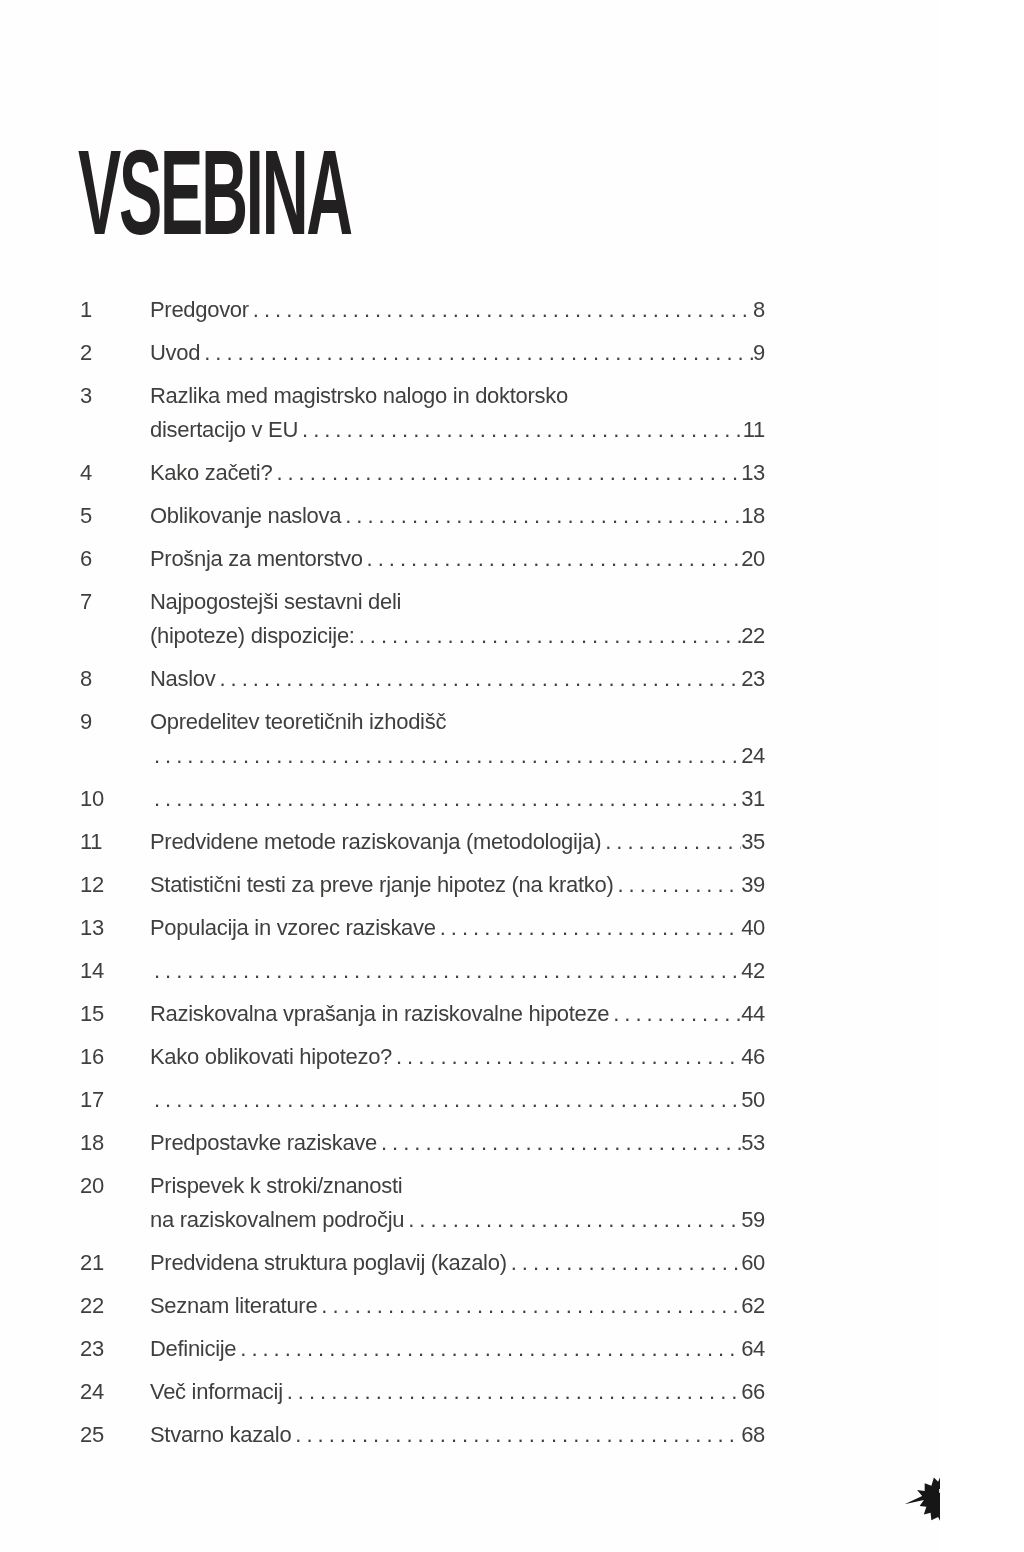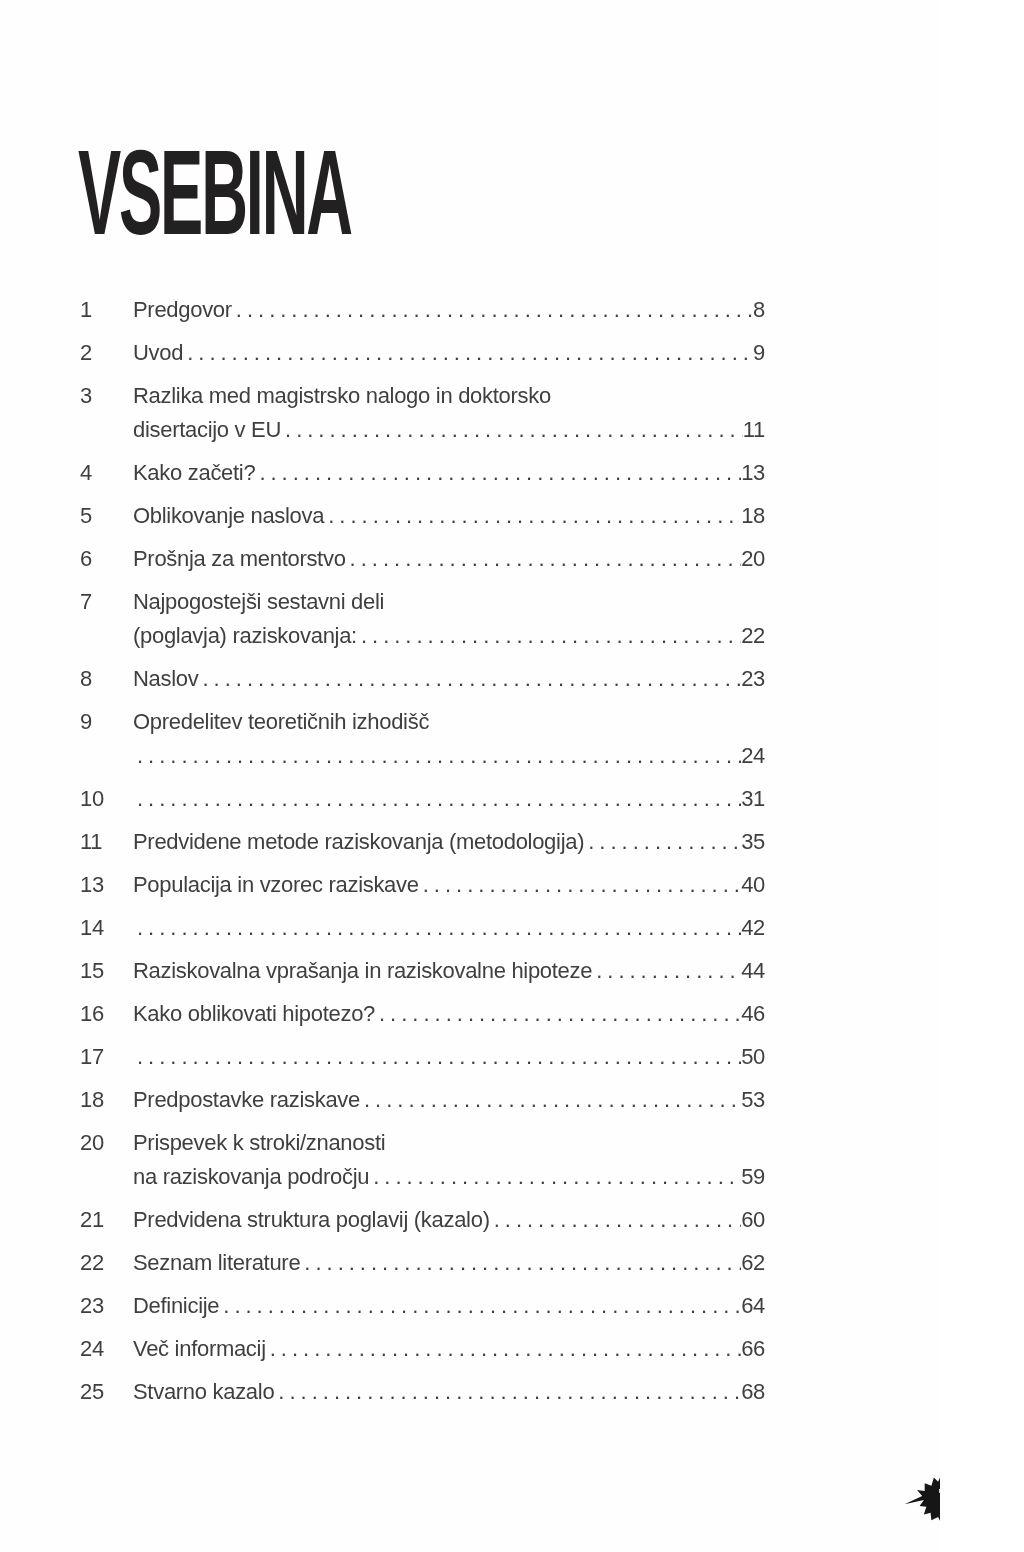--- a/index.html
+++ b/index.html
@@ -34,21 +34,21 @@
     font-size: 22px;
     letter-spacing: -0.3px;
   }
   .entry { display: flex; margin-bottom: 9px; }
   .num {
     flex: none;
     width: 53px;
     line-height: 34px;
   }
   .body { flex: 1; min-width: 0; }
-  .line { line-height: 34px; white-space: nowrap; }
+  .line { line-height: 34px; white-space: nowrap; margin-left: 17px; }
   .last { display: flex; align-items: baseline; }
   .t { flex: none; }
   .dots {
     flex: 1;
     min-width: 0;
     overflow: hidden;
     white-space: nowrap;
     margin-left: 4px;
     letter-spacing: 5px;
     color: #3f3f3e;
@@ -150,21 +150,21 @@
         <span class="pg">20</span>
       </div>
     </div>
   </div>
 
   <div class="entry">
     <span class="num">7</span>
     <div class="body">
       <div class="line">Najpogostejši sestavni deli</div>
           <div class="line last">
-        <span class="t">(poglavja) raziskovanja:</span>
+        <span class="t">(hipoteze) dispozicije:</span>
         <span class="dots"></span>
         <span class="pg">22</span>
       </div>
     </div>
   </div>
 
   <div class="entry">
     <span class="num">8</span>
     <div class="body">
       <div class="line last">
@@ -200,20 +200,30 @@
     <span class="num">11</span>
     <div class="body">
       <div class="line last">
         <span class="t">Predvidene metode raziskovanja (metodologija)</span>
         <span class="dots"></span>
         <span class="pg">35</span>
       </div>
     </div>
   </div>
 
+  <div class="entry">
+    <span class="num">12</span>
+    <div class="body">
+      <div class="line last">
+        <span class="t">Statistični testi za preve rjanje hipotez (na kratko)</span>
+        <span class="dots"></span>
+        <span class="pg">39</span>
+      </div>
+    </div>
+  </div>
 
   <div class="entry">
     <span class="num">13</span>
     <div class="body">
       <div class="line last">
         <span class="t">Populacija in vzorec raziskave</span>
         <span class="dots"></span>
         <span class="pg">40</span>
       </div>
     </div>
@@ -271,21 +281,21 @@
       </div>
     </div>
   </div>
 
 
   <div class="entry">
     <span class="num">20</span>
     <div class="body">
       <div class="line">Prispevek k stroki/znanosti</div>
           <div class="line last">
-        <span class="t">na raziskovanja področju</span>
+        <span class="t">na raziskovalnem področju</span>
         <span class="dots"></span>
         <span class="pg">59</span>
       </div>
     </div>
   </div>
 
   <div class="entry">
     <span class="num">21</span>
     <div class="body">
       <div class="line last">

